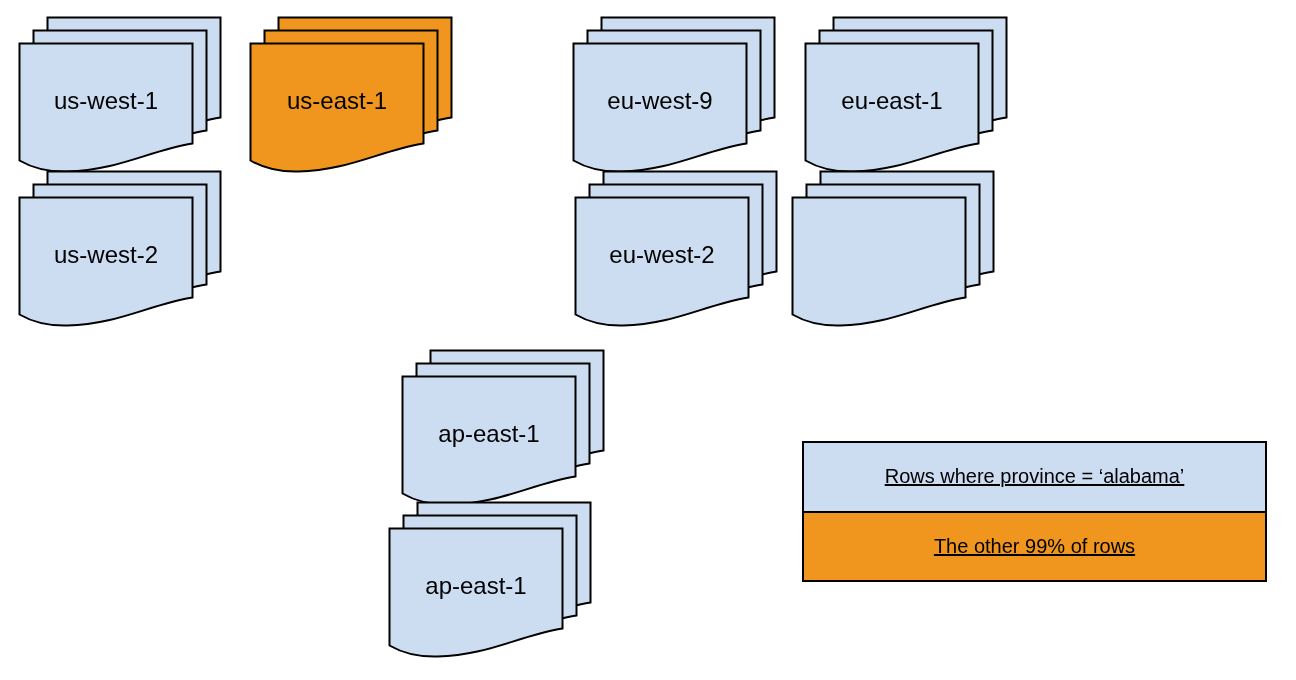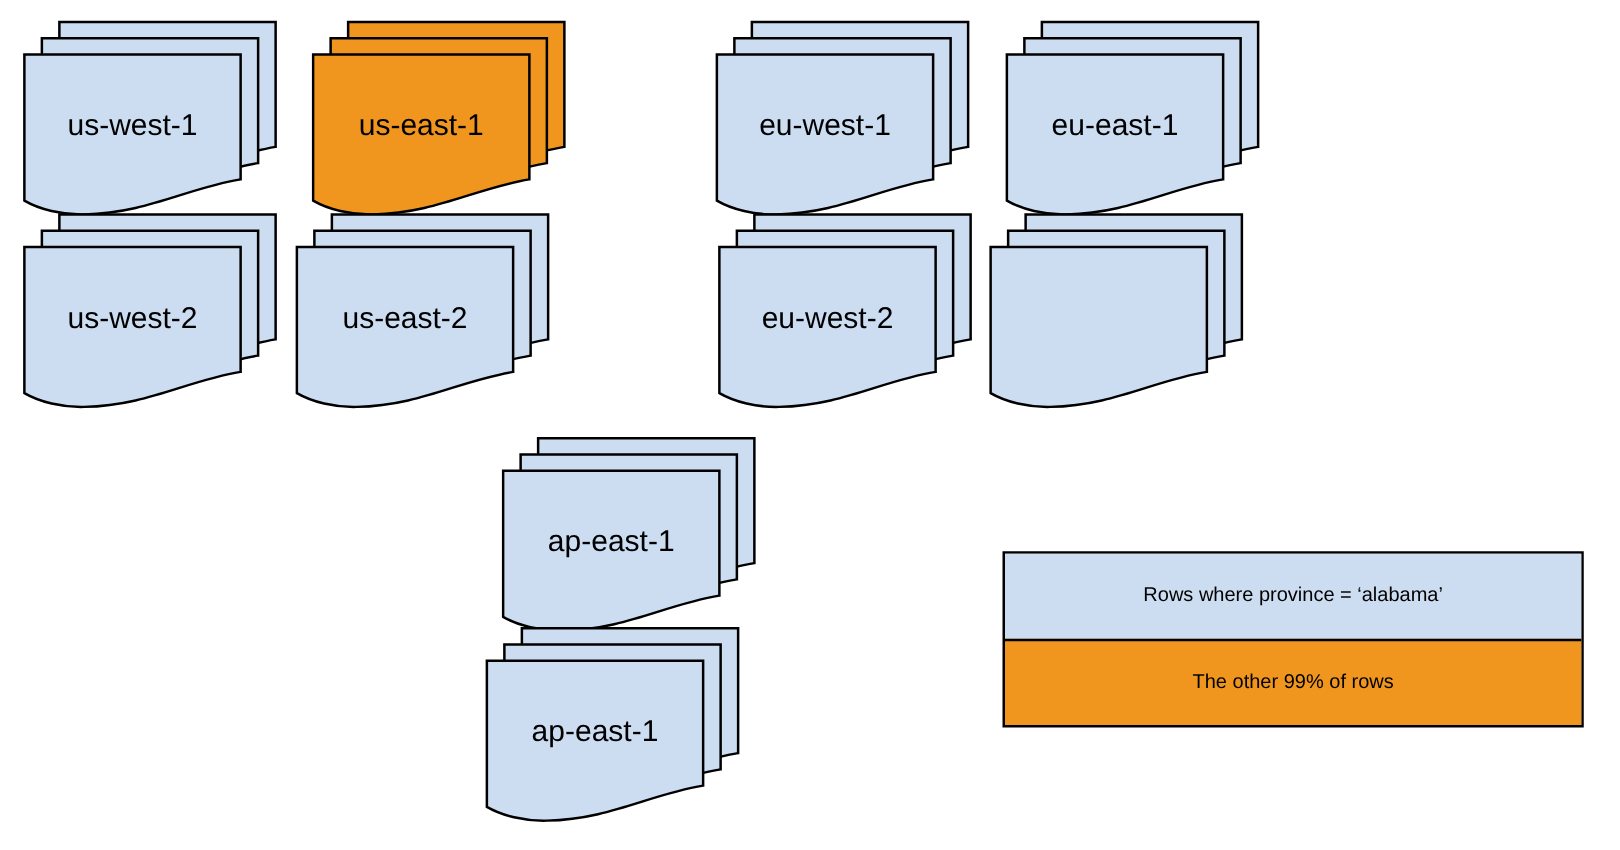--- a/index.html
+++ b/index.html
@@ -65,22 +65,23 @@
     height: 141px;
     border: 2px solid var(--stroke);
     display: flex;
     flex-direction: column;
   }
   .legend-cell {
     flex: 1;
     display: flex;
     align-items: center;
     justify-content: center;
-    font-size: 16px;
+    font-size: 20px;
     white-space: nowrap;
+    text-decoration: underline;
   }
   .legend-cell-0 { background: var(--doc-fill-default); }
   .legend-cell-1 { background: var(--doc-fill-highlight); border-top: 2px solid var(--stroke); }
 </style>
 </head>
 <body>
 
 <svg width="0" height="0" style="position:absolute" aria-hidden="true">
   <defs>
     <path id="doc-shape" d="M0,0 H173 V100 C130,107 98,127 48,128 C30,128.5 12,124 0,117 Z"></path>
@@ -106,49 +107,41 @@
     </svg>
     <div class="stack-label">us-east-1</div>
   </div>
 
   <div class="stack" style="left:572px; top:16px;">
     <svg class="stack-svg" width="206" height="160" viewBox="0 0 206 160">
       <use href="#doc-shape" class="doc" x="29.5" y="1.5"></use>
       <use href="#doc-shape" class="doc" x="15.5" y="14.5"></use>
       <use href="#doc-shape" class="doc" x="1.5" y="27.5"></use>
     </svg>
-    <div class="stack-label">eu-west-1</div>
+    <div class="stack-label">eu-west-9</div>
   </div>
 
   <div class="stack" style="left:804px; top:16px;">
     <svg class="stack-svg" width="206" height="160" viewBox="0 0 206 160">
       <use href="#doc-shape" class="doc" x="29.5" y="1.5"></use>
       <use href="#doc-shape" class="doc" x="15.5" y="14.5"></use>
       <use href="#doc-shape" class="doc" x="1.5" y="27.5"></use>
     </svg>
     <div class="stack-label">eu-east-1</div>
   </div>
 
   <div class="stack" style="left:18px; top:170px;">
     <svg class="stack-svg" width="206" height="160" viewBox="0 0 206 160">
       <use href="#doc-shape" class="doc" x="29.5" y="1.5"></use>
       <use href="#doc-shape" class="doc" x="15.5" y="14.5"></use>
       <use href="#doc-shape" class="doc" x="1.5" y="27.5"></use>
     </svg>
     <div class="stack-label">us-west-2</div>
   </div>
 
-  <div class="stack" style="left:236px; top:170px;">
-    <svg class="stack-svg" width="206" height="160" viewBox="0 0 206 160">
-      <use href="#doc-shape" class="doc" x="29.5" y="1.5"></use>
-      <use href="#doc-shape" class="doc" x="15.5" y="14.5"></use>
-      <use href="#doc-shape" class="doc" x="1.5" y="27.5"></use>
-    </svg>
-    <div class="stack-label">us-east-2</div>
-  </div>
 
   <div class="stack" style="left:574px; top:170px;">
     <svg class="stack-svg" width="206" height="160" viewBox="0 0 206 160">
       <use href="#doc-shape" class="doc" x="29.5" y="1.5"></use>
       <use href="#doc-shape" class="doc" x="15.5" y="14.5"></use>
       <use href="#doc-shape" class="doc" x="1.5" y="27.5"></use>
     </svg>
     <div class="stack-label">eu-west-2</div>
   </div>
 

